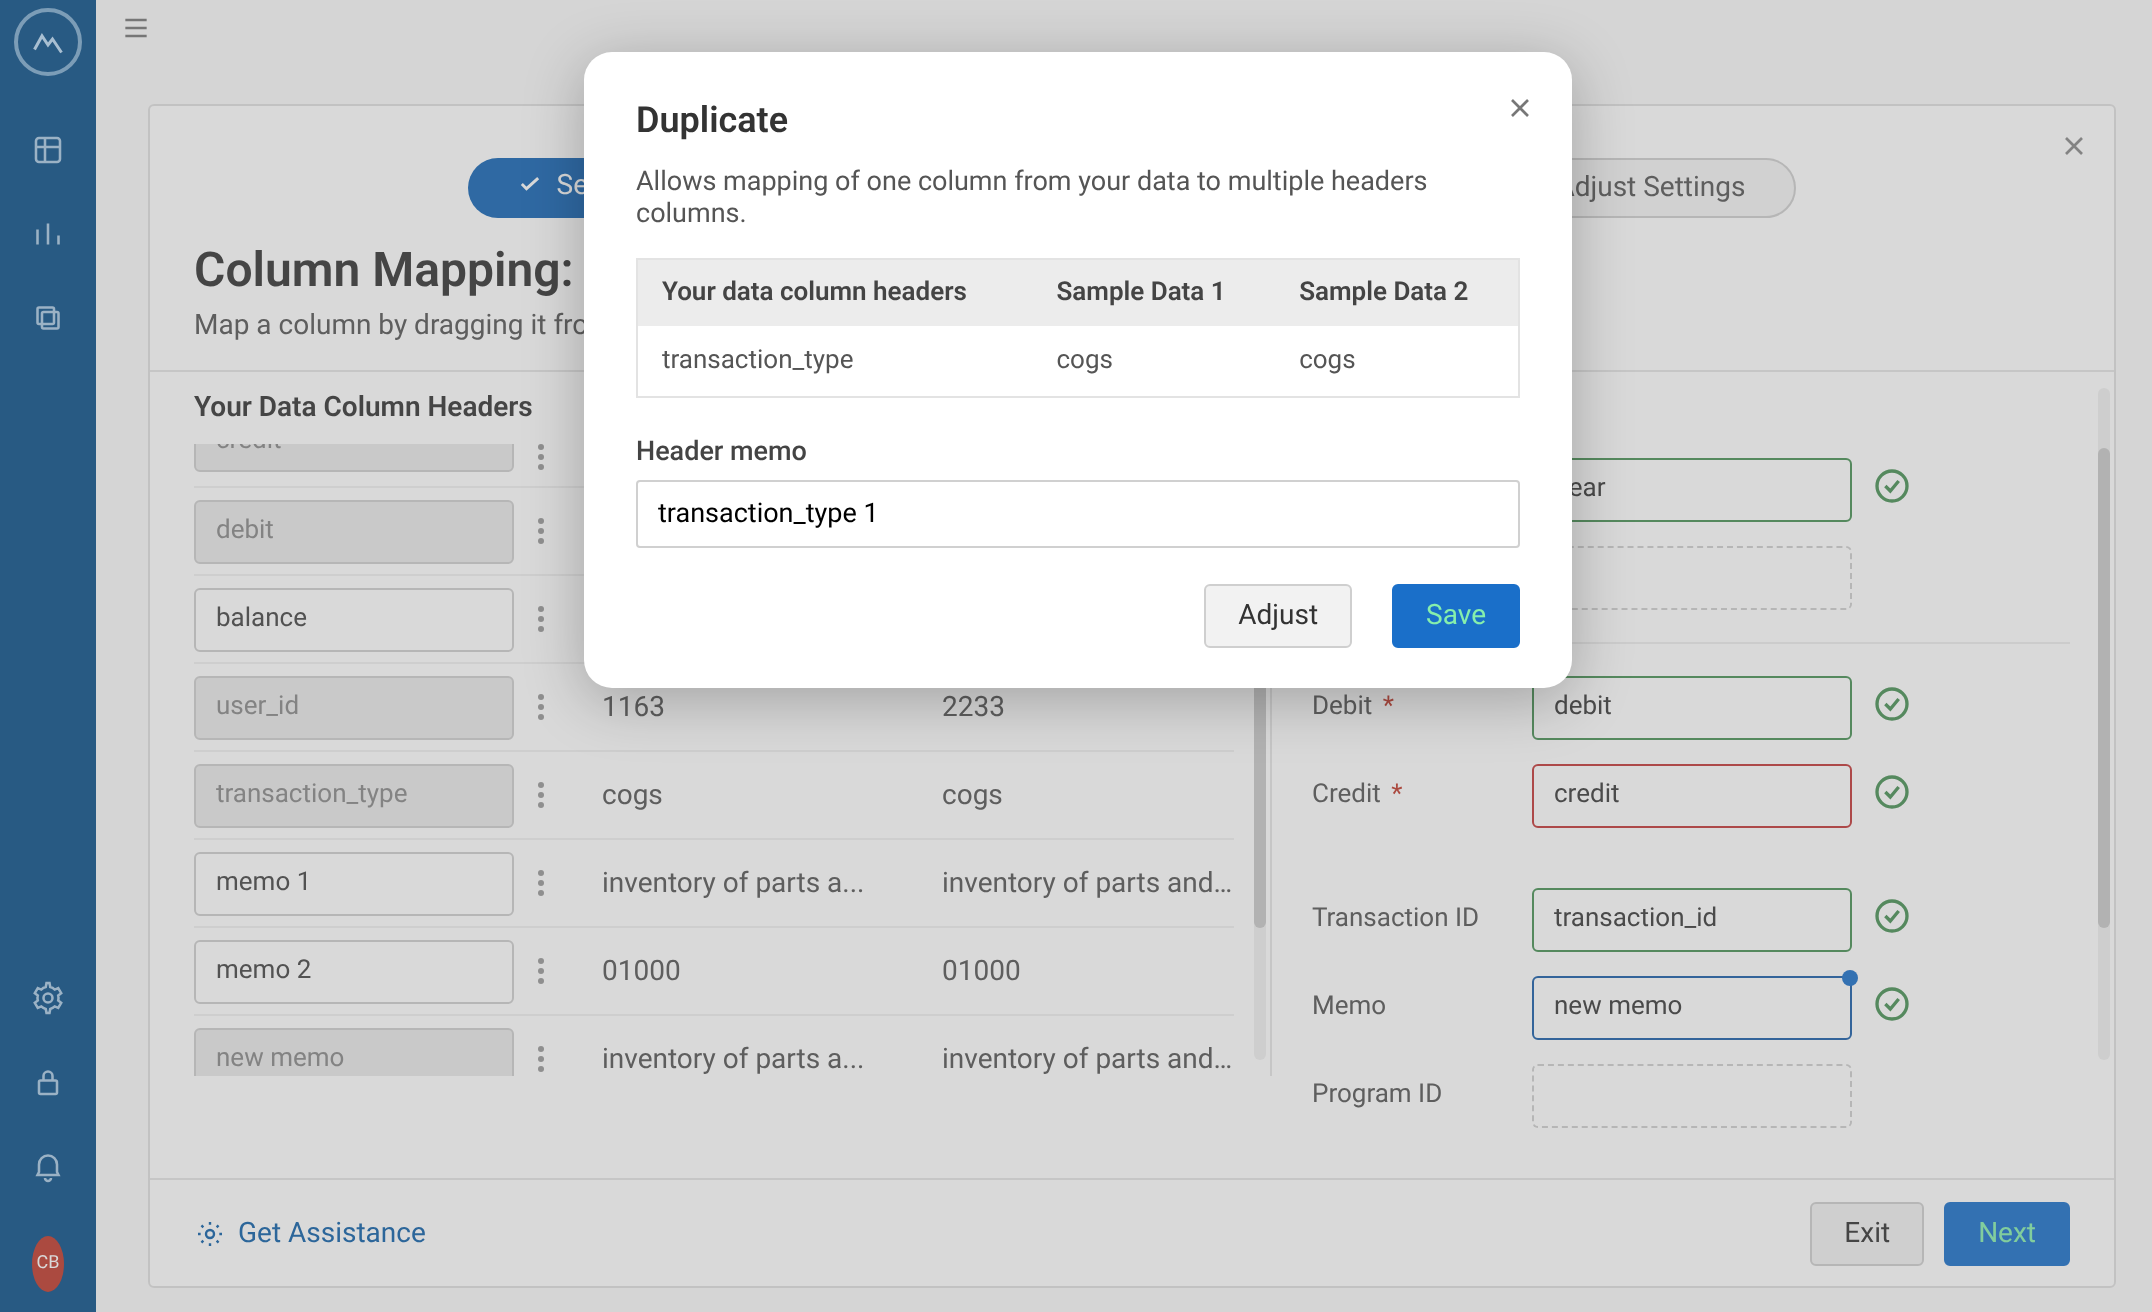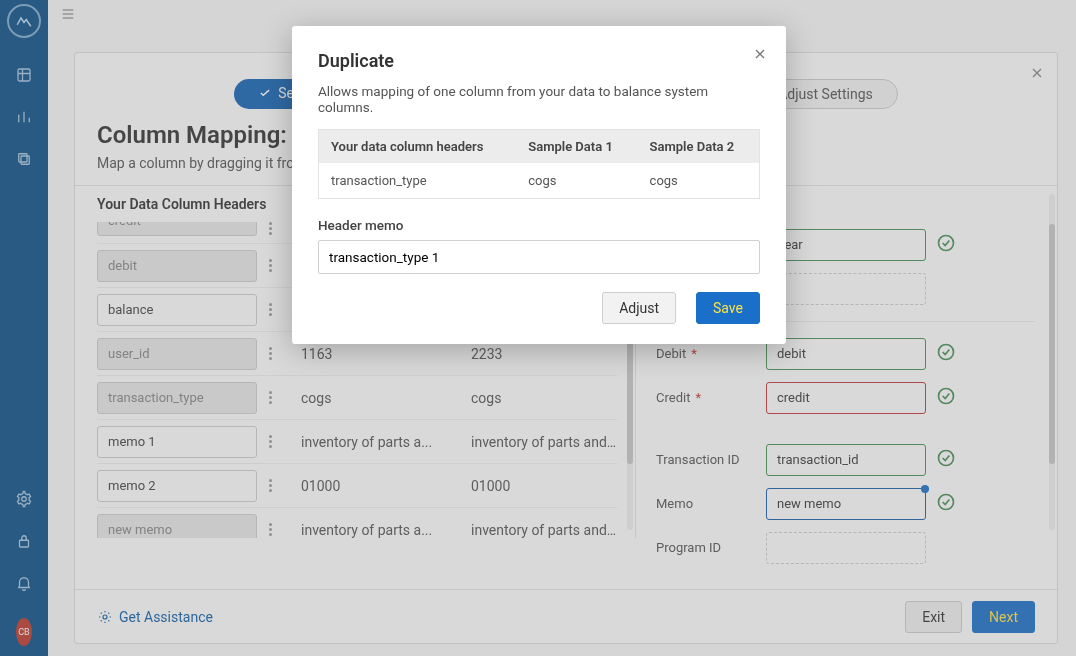--- a/index.html
+++ b/index.html
@@ -40,23 +40,23 @@
   .drop{border:1.5px dashed #cfcfcf;color:#bbb;}
   .filled{border:1px solid #489055;color:#3a3a3a;background:#fff;}
   .filled.red{border-color:#c23838;}
   .filled.blue{border-color:#1a5ea8;position:relative;}
   .filled.blue::after{content:"";position:absolute;right:-4px;top:-4px;width:8px;height:8px;background:#1a6fc9;border-radius:50%;}
   .check{margin-left:10px;color:#489055;}
   .footer { position:absolute; left:0; right:0; bottom:0; height:54px; border-top:1px solid #e5e5e5; display:flex; align-items:center; padding:0 22px;}
   .assist { color:#1060a8; font-size:14px; display:flex; align-items:center; gap:6px; cursor:pointer;}
   .footer .sp{flex:1;}
   .btn{font-size:14px;padding:7px 16px;border-radius:3px;border:1px solid #cfcfcf;cursor:pointer;background:#f2f2f2;color:#333;}
-  .btn.primary{background:#1a6fc9;border-color:#1a6fc9;color:#fde047;margin-left:10px;}
+  .btn.primary{background:#1a6fc9;border-color:#1a6fc9;color:#86efac;margin-left:10px;}
   .overlay{position:absolute;inset:0;background:rgba(120,120,120,0.28);}
-  .modal{position:absolute;left:292px;top:26px;width:494px;background:#fff;border-radius:3px;box-shadow:0 6px 30px rgba(0,0,0,0.25);padding:24px 26px 20px;}
+  .modal{position:absolute;left:292px;top:26px;width:494px;background:#fff;border-radius:14px;box-shadow:0 6px 30px rgba(0,0,0,0.25);padding:24px 26px 20px;}
   .modal h2{font-size:18px;font-weight:600;color:#333;margin-bottom:12px;}
   .modal .close{position:absolute;right:18px;top:20px;color:#777;cursor:pointer;}
   .modal p{font-size:13.5px;color:#555;margin-bottom:14px;}
   .modal table{width:100%;border:1px solid #e3e3e3;border-collapse:collapse;font-size:13px;color:#555;margin-bottom:16px;}
   .modal th{background:#ececec;text-align:left;padding:9px 12px;font-weight:600;color:#444;}
   .modal td{padding:10px 12px;}
   .modal label{font-size:13.5px;color:#444;font-weight:500;}
   .modal input{width:100%;border:1px solid #d0d0d0;border-radius:2px;padding:8px 10px;font-size:13.5px;margin-top:6px;margin-bottom:18px;}
   .modal .actions{display:flex;justify-content:flex-end;gap:10px;}
   .help-icon{display:inline-flex;width:14px;height:14px;border:1px solid #aaa;border-radius:50%;font-size:10px;align-items:center;justify-content:center;color:#888;margin-left:4px;}
@@ -292,21 +292,21 @@
 </div>
 
 <div class="overlay"></div>
 <div class="modal">
   <h2>Duplicate</h2>
   <div class="close">
     <svg width="16" height="16" viewBox="0 0 24 24" fill="none" stroke="currentColor" stroke-width="2">
         <path d="M6 6l12 12M18 6L6 18"></path>
       </svg>
   </div>
-  <p>Allows mapping of one column from your data to balance system columns.</p>
+  <p>Allows mapping of one column from your data to multiple headers columns.</p>
   <table>
     <tbody>
         <tr>
       <th>Your data column headers</th>
       <th>Sample Data 1</th>
       <th>Sample Data 2</th>
     </tr>
     <tr>
       <td>transaction_type</td>
       <td>cogs</td>

